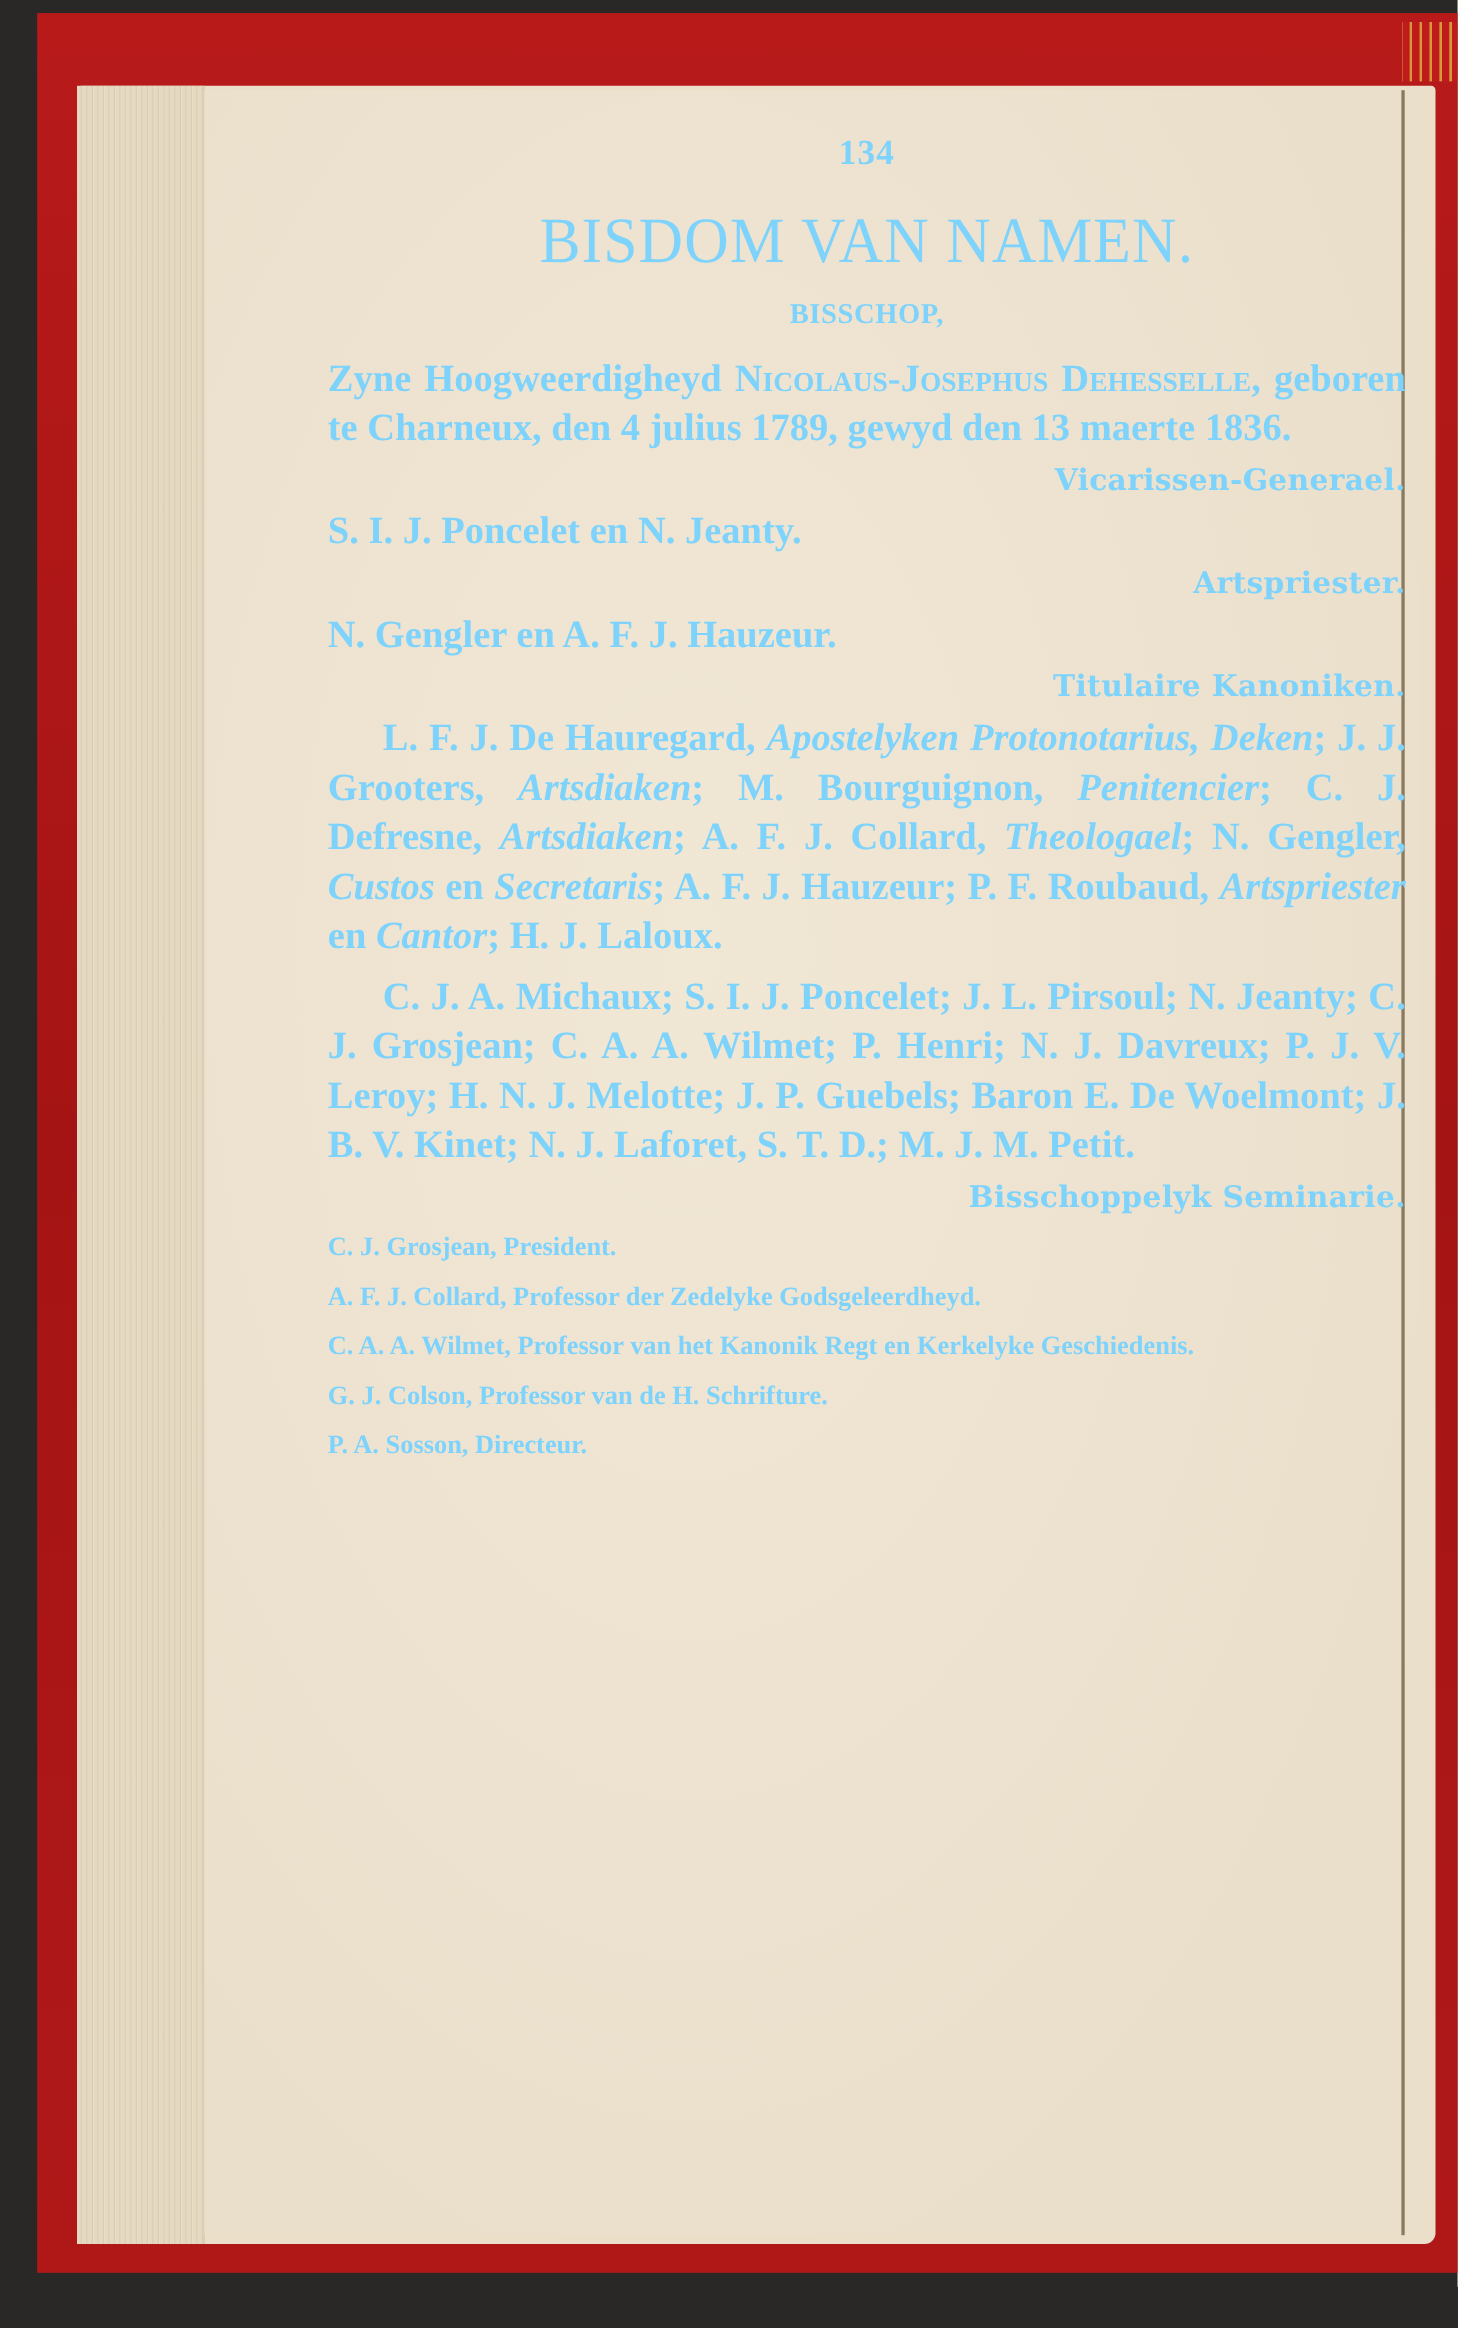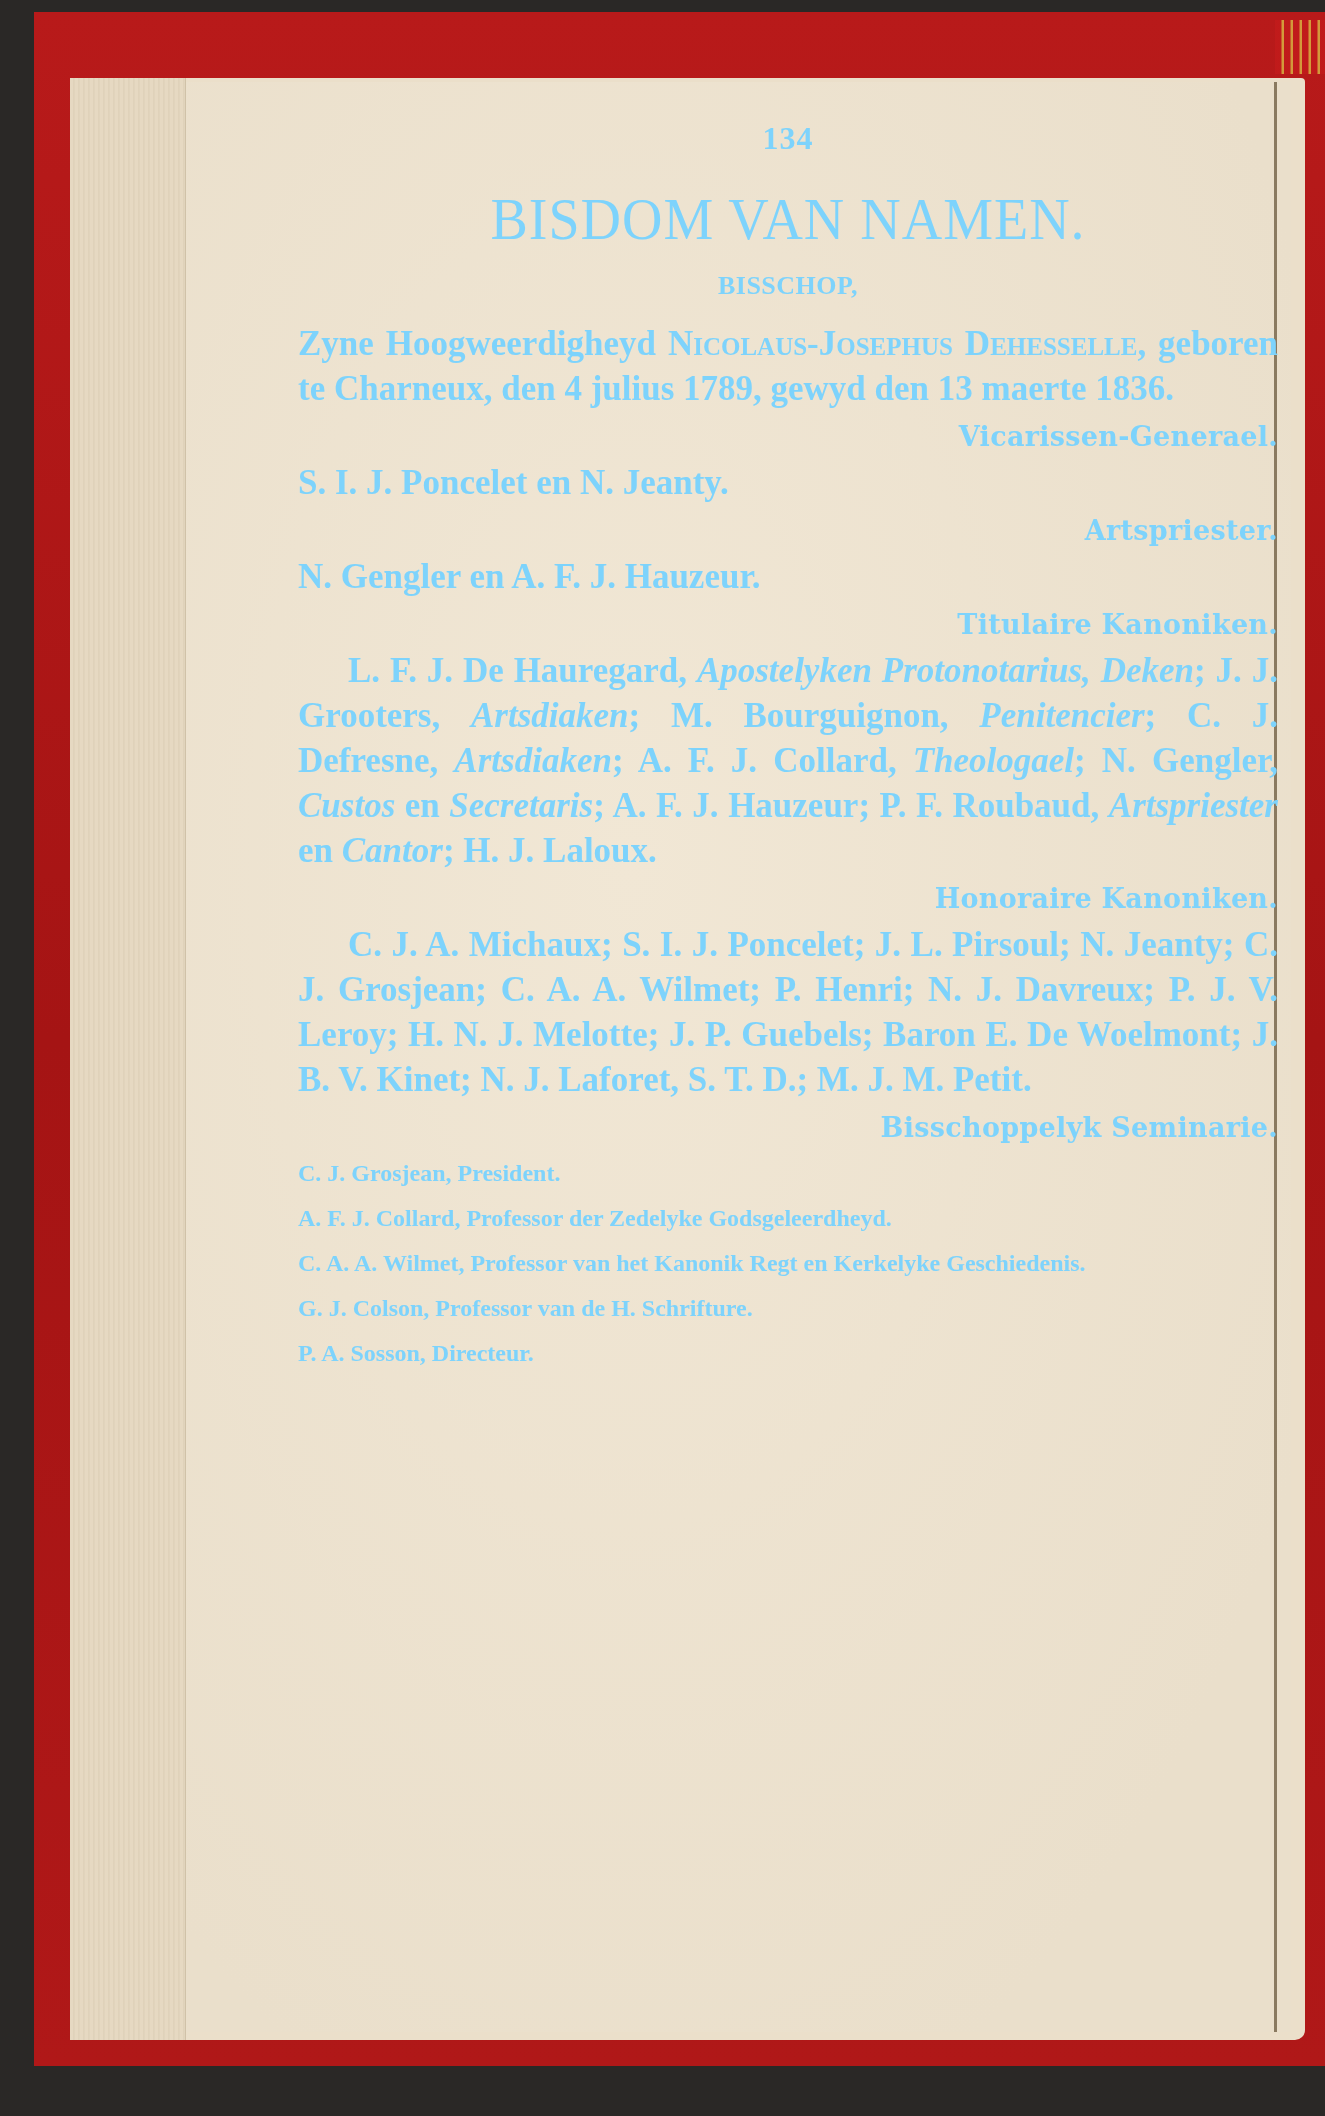--- a/index.html
+++ b/index.html
@@ -85,21 +85,20 @@
 
   <div class="section-heading">Vicarissen-Generael.</div>
   <p class="para">S. I. J. Poncelet en N. Jeanty.</p>
 
   <div class="section-heading">Artspriester.</div>
   <p class="para">N. Gengler en A. F. J. Hauzeur.</p>
 
   <div class="section-heading">Titulaire Kanoniken.</div>
   <p class="para indent-first" id="titular"><span>L. F. J. De Hauregard, </span><i>Apostelyken Protonotarius, Deken</i><span>; J. J. Grooters, </span><i>Artsdiaken</i><span>; M. Bourguignon, </span><i>Penitencier</i><span>; C. J. Defresne, </span><i>Artsdiaken</i><span>; A. F. J. Collard, </span><i>Theologael</i><span>; N. Gengler, </span><i>Custos</i><span> en </span><i>Secretaris</i><span>; A. F. J. Hauzeur; P. F. Roubaud, </span><i>Artspriester</i><span> en </span><i>Cantor</i><span>; H. J. Laloux.</span></p>
 
-  <div class="section-heading">Honoraire Kanoniken.</div>
   <p class="para indent-first">C. J. A. Michaux; S. I. J. Poncelet; J. L. Pirsoul; N. Jeanty; C. J. Grosjean; C. A. A. Wilmet; P. Henri; N. J. Davreux; P. J. V. Leroy; H. N. J. Melotte; J. P. Guebels; Baron E. De Woelmont; J. B. V. Kinet; N. J. Laforet, S. T. D.; M. J. M. Petit.</p>
 
   <div class="section-heading">Bisschoppelyk Seminarie.</div>
   <div>
     <p class="entry">C. J. Grosjean, President.</p>
     <p class="entry">A. F. J. Collard, Professor der Zedelyke Godsgeleerdheyd.</p>
     <p class="entry">C. A. A. Wilmet, Professor van het Kanonik Regt en Kerkelyke Geschiedenis.</p>
     <p class="entry">G. J. Colson, Professor van de H. Schrifture.</p>
     <p class="entry">P. A. Sosson, Directeur.</p>
   </div>

